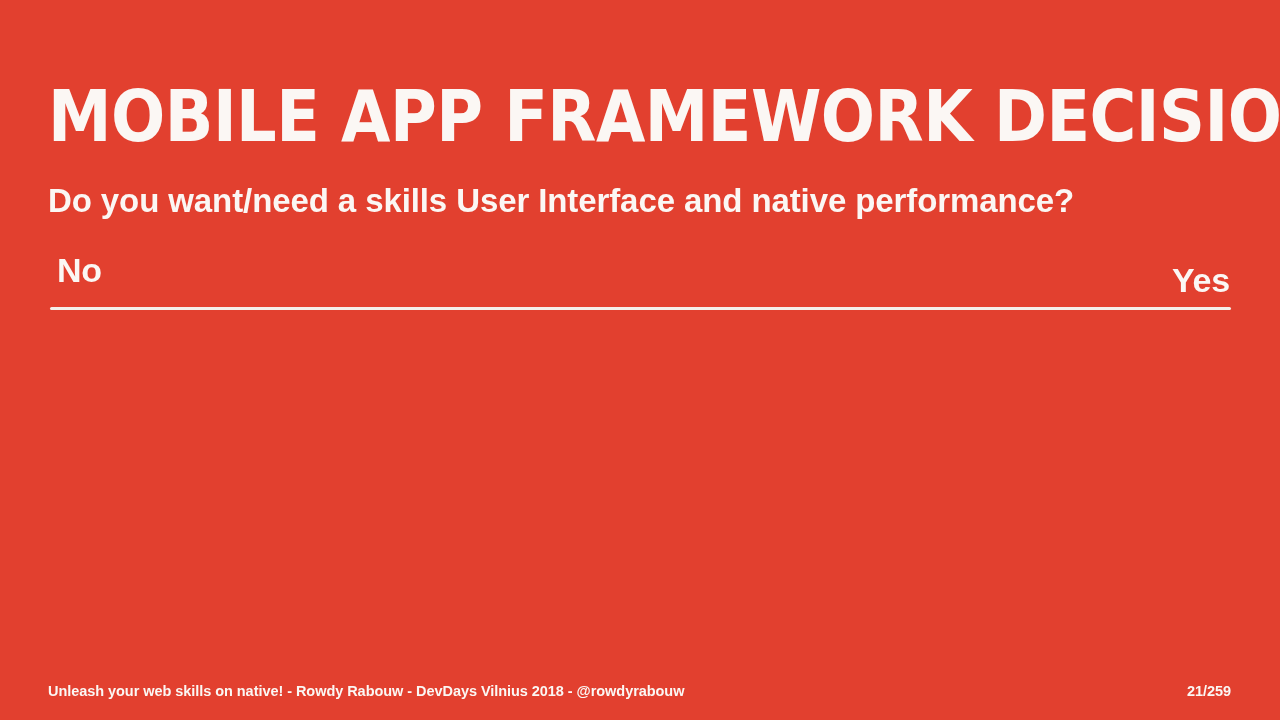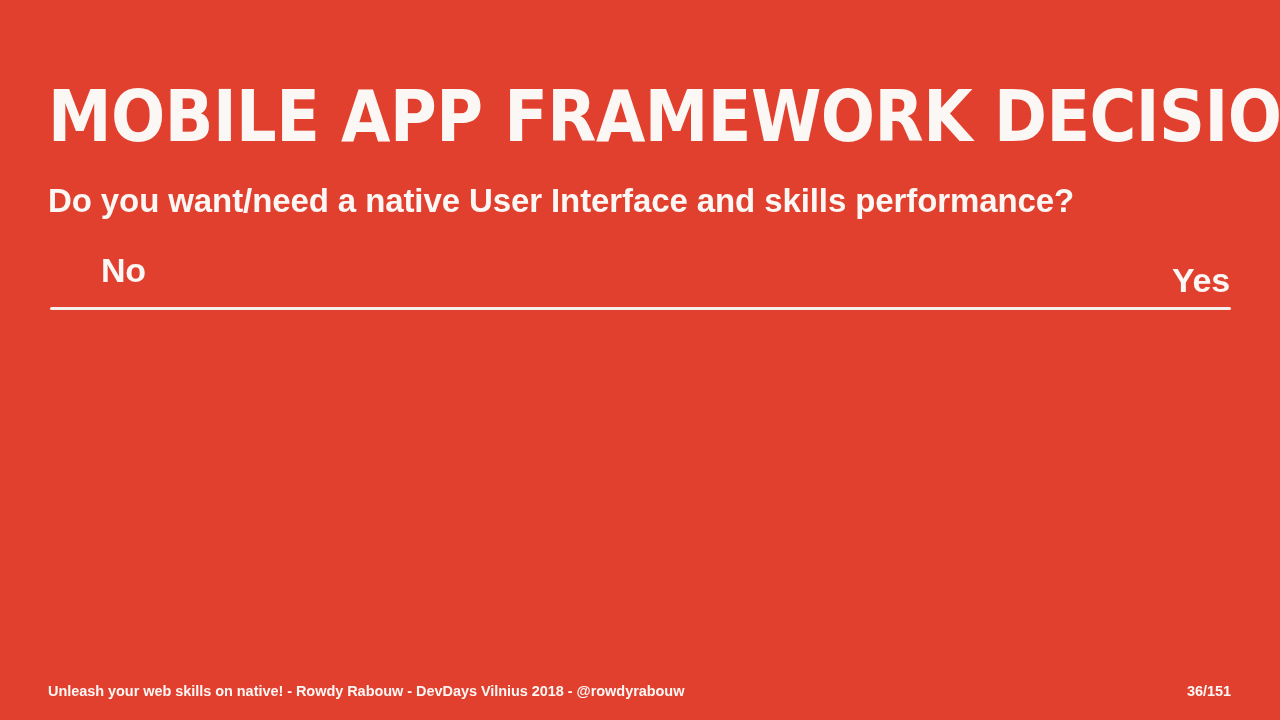--- a/index.html
+++ b/index.html
@@ -68,21 +68,21 @@
   }
   .answer {
     color: #FBF7F4;
     font-family: "Liberation Sans", sans-serif;
     font-weight: 700;
     font-size: 34px;
     line-height: 42px;
     letter-spacing: -0.2px;
     white-space: nowrap;
   }
-  .answer-no { padding-left: 7px; margin-left: 44px; }
+  .answer-no { padding-left: 7px; }
   .answer-yes { padding-right: 1px; margin-top: 20px; }
 
   .divider {
     position: absolute;
     left: 50px;
     top: 307px;
     width: 1181px;
     height: 3px;
     background: #F4EFEB;
     border-radius: 2px;
@@ -117,29 +117,29 @@
   .footer-credit { }
   .footer-page { }
 </style>
 </head>
 <body>
 
 <div class="slide">
 
   <h1 class="slide-title">Mobile App Framework Decision Guide</h1>
 
-  <p class="question">Do you want/need a native User Interface and skills performance?</p>
+  <p class="question">Do you want/need a skills User Interface and native performance?</p>
 
   <div class="answers">
     <span class="answer answer-no">No</span>
     <span class="answer answer-yes">Yes</span>
   </div>
 
   <div class="divider"></div>
 
   <div class="body-area"></div>
 
   <div class="footer">
     <span class="footer-credit">Unleash your web skills on native! - Rowdy Rabouw - DevDays Vilnius 2018 - @rowdyrabouw</span>
-    <span class="footer-page">36/151</span>
+    <span class="footer-page">21/259</span>
   </div>
 
 </div>
 
 </body></html>

